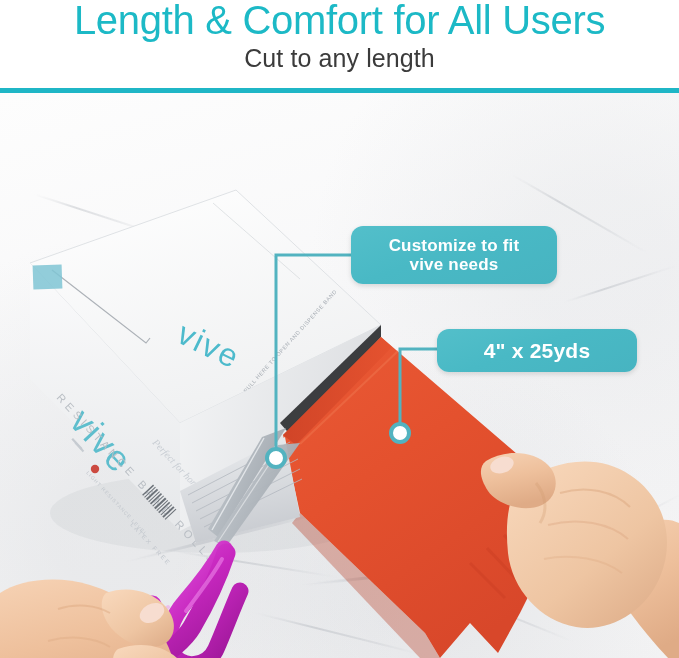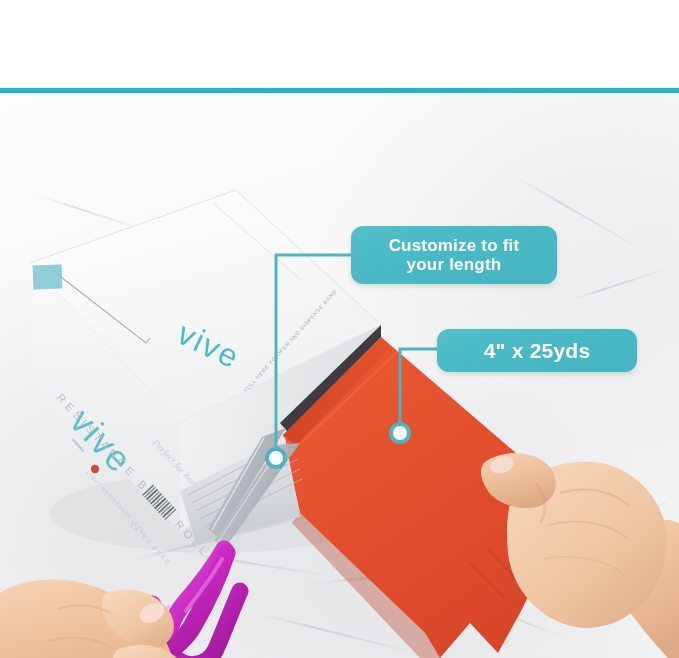--- a/index.html
+++ b/index.html
@@ -113,20 +113,24 @@
     background: #ffffff;
     border: 4px solid #52b3c0;
     box-sizing: border-box;
   }
 </style>
 </head>
 <body>
 
 <div id="infographic">
 
+  <div class="header">
+    <div class="headline">Length &amp; Comfort for All Users</div>
+    <div class="subhead">Cut to any length</div>
+  </div>
   <div class="header-rule"></div>
 
   <div class="photo">
 
     <div class="vein" style="left:120px; top:440px; width:230px; height:3px; transform:rotate(-14deg);"></div>
     <div class="vein" style="left:170px; top:470px; width:170px; height:2px; transform:rotate(9deg);"></div>
     <div class="vein" style="left:300px; top:480px; width:200px; height:3px; transform:rotate(-6deg);"></div>
     <div class="vein" style="left:430px; top:520px; width:150px; height:2px; transform:rotate(22deg);"></div>
     <div class="vein" style="left:500px; top:120px; width:160px; height:2px; transform:rotate(30deg);"></div>
     <div class="vein" style="left:560px; top:190px; width:120px; height:2px; transform:rotate(-18deg);"></div>
@@ -328,21 +332,21 @@
         <polyline points="437,256 400,256 400,340"></polyline>
       </g>
     </svg>
 
     <div class="hotspot-dot" style="left:265px; top:354px;"></div>
     <div class="hotspot-dot" style="left:389px; top:329px;"></div>
 
     <div class="callout" id="callout-customize">
       <span>
         <span>Customize to fit</span><br>
-        <span>your length</span>
+        <span>vive needs</span>
       </span>
     </div>
 
     <div class="callout" id="callout-size">
       <span>4" x 25yds</span>
     </div>
 
   </div>
 </div>
 

